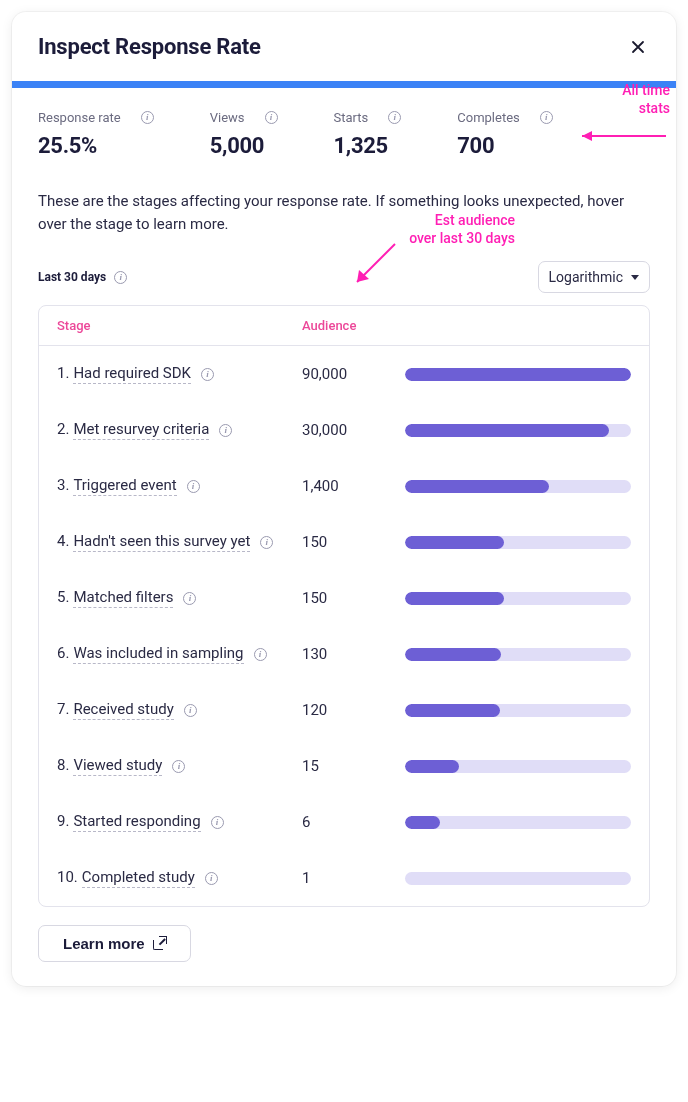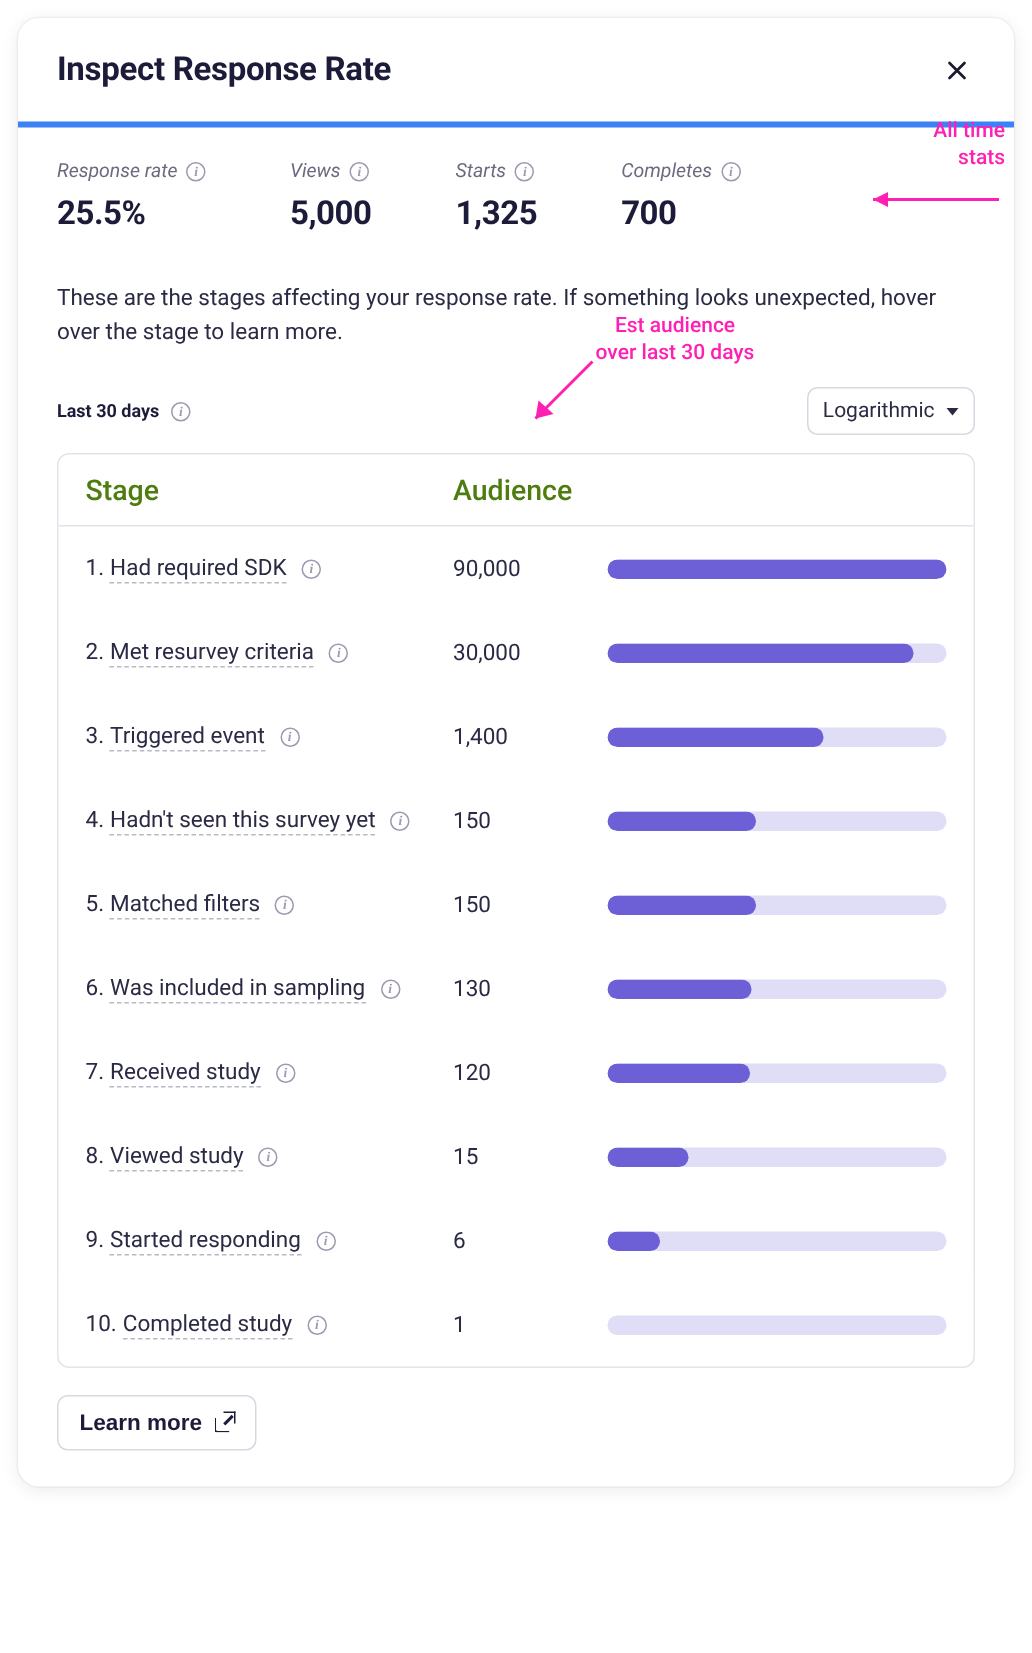--- a/index.html
+++ b/index.html
@@ -15,21 +15,21 @@
     border-radius: 14px;
     box-shadow: 0 2px 12px rgba(0,0,0,0.08), 0 0 0 1px rgba(0,0,0,0.04);
     position: relative;
     overflow: visible;
   }
   .modal-header {
     display: flex;
     align-items: flex-end;
     justify-content: space-between;
     padding: 22px 26px 22px 26px;
-    border-bottom: 4px solid #3b82f6;
+    border-bottom: 7px solid #3b82f6;
   }
   .modal-title {
     font-size: 22px;
     font-weight: 700;
     color: #1c1c3a;
     letter-spacing: -0.2px;
   }
   .close-btn {
     background: none;
     border: none;
@@ -44,22 +44,21 @@
     gap: 56px;
     padding: 22px 26px 10px 26px;
     position: relative;
   }
   .stat { display:flex; flex-direction:column; gap:8px; }
   .stat-label {
     font-size: 13px;
     color: #6b6b80;
     display:flex;
     align-items:center;
-    gap:6px;
-    font-style:italic;
+    gap:20px;
   }
   .stat-value {
     font-size: 22px;
     font-weight: 700;
     color: #1c1c3a;
     letter-spacing: -0.3px;
   }
   .info-icon {
     width: 13px; height: 13px;
     border: 1.3px solid #9a9ab0;
@@ -144,22 +143,22 @@
 
   .table {
     border: 1px solid #e3e3ec;
     border-radius: 8px;
     overflow:hidden;
   }
   .thead {
     display:flex;
     padding: 12px 18px;
     border-bottom:1px solid #e3e3ec;
-    font-size:19px;
-    color:#4d7c0f;
+    font-size:13px;
+    color:#ec4899;
     font-weight:500;
   }
   .col-stage { width: 245px; flex-shrink:0; }
   .col-aud   { width: 103px; flex-shrink:0; }
   .col-bar   { flex:1; }
 
   .trow {
     display:flex;
     align-items:center;
     padding: 18px 18px;
@@ -202,21 +201,21 @@
   }
   .bar-fill.zero { min-width:0; }
 
   .learn-more {
     margin-top:18px;
     display:inline-flex;
     align-items:center;
     gap:8px;
     border:1px solid #d8d8e2;
     border-radius:7px;
-    padding:9px 14px;
+    padding:9px 24px;
     font-size:15px;
     font-weight:600;
     color:#1c1c3a;
     background:#fff;
     cursor:pointer;
   }
   .ext-icon { width:13px; height:13px; position:relative; display:inline-block;}
   .ext-icon::before {
     content:"";
     position:absolute;
@@ -313,21 +312,21 @@
       <div class="stat-value">700</div>
     </div>
   </div>
 
 
   <div class="body">
 
     <p class="desc">These are the stages affecting your response rate. If something looks unexpected, hover over the stage to learn more.</p>
 
     
-    <div class="anno" style="top:44px; left:383px; text-align:center; width:110px;">
+    <div class="anno" style="top:44px; left:393px; text-align:right; width:110px;">
       <div>Est audience over last 30 days</div>
     </div>
     <svg style="position:absolute; top:70px; left:335px; overflow:visible;" width="60" height="60">
       <line x1="48" y1="6" x2="10" y2="44" class="anno-arrow"></line>
       <polygon points="10,44 12,32 22,41" class="anno-arrowhead"></polygon>
     </svg>
 
     <div class="subheader-row">
       <div class="last30">
         <span>Last 30 days</span>

